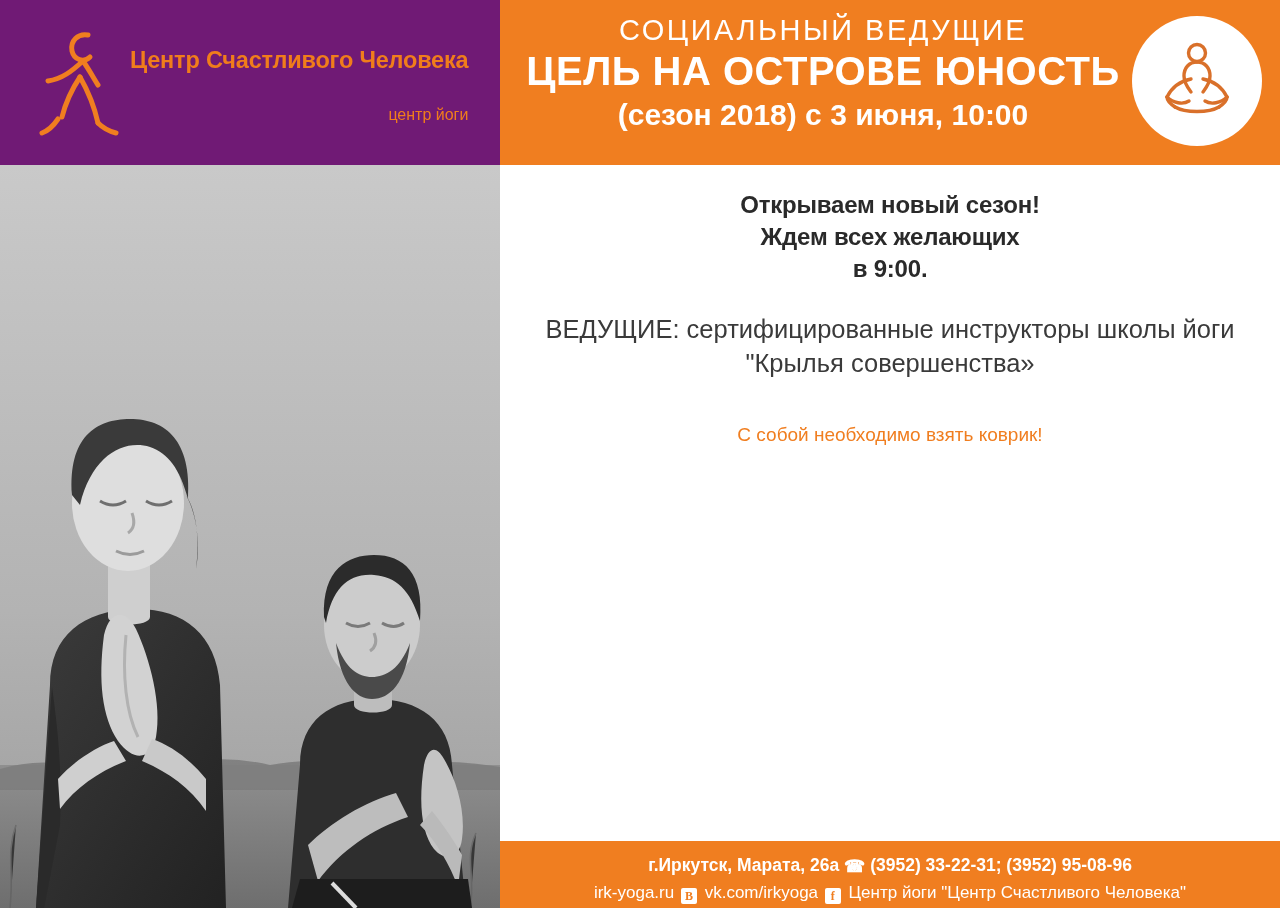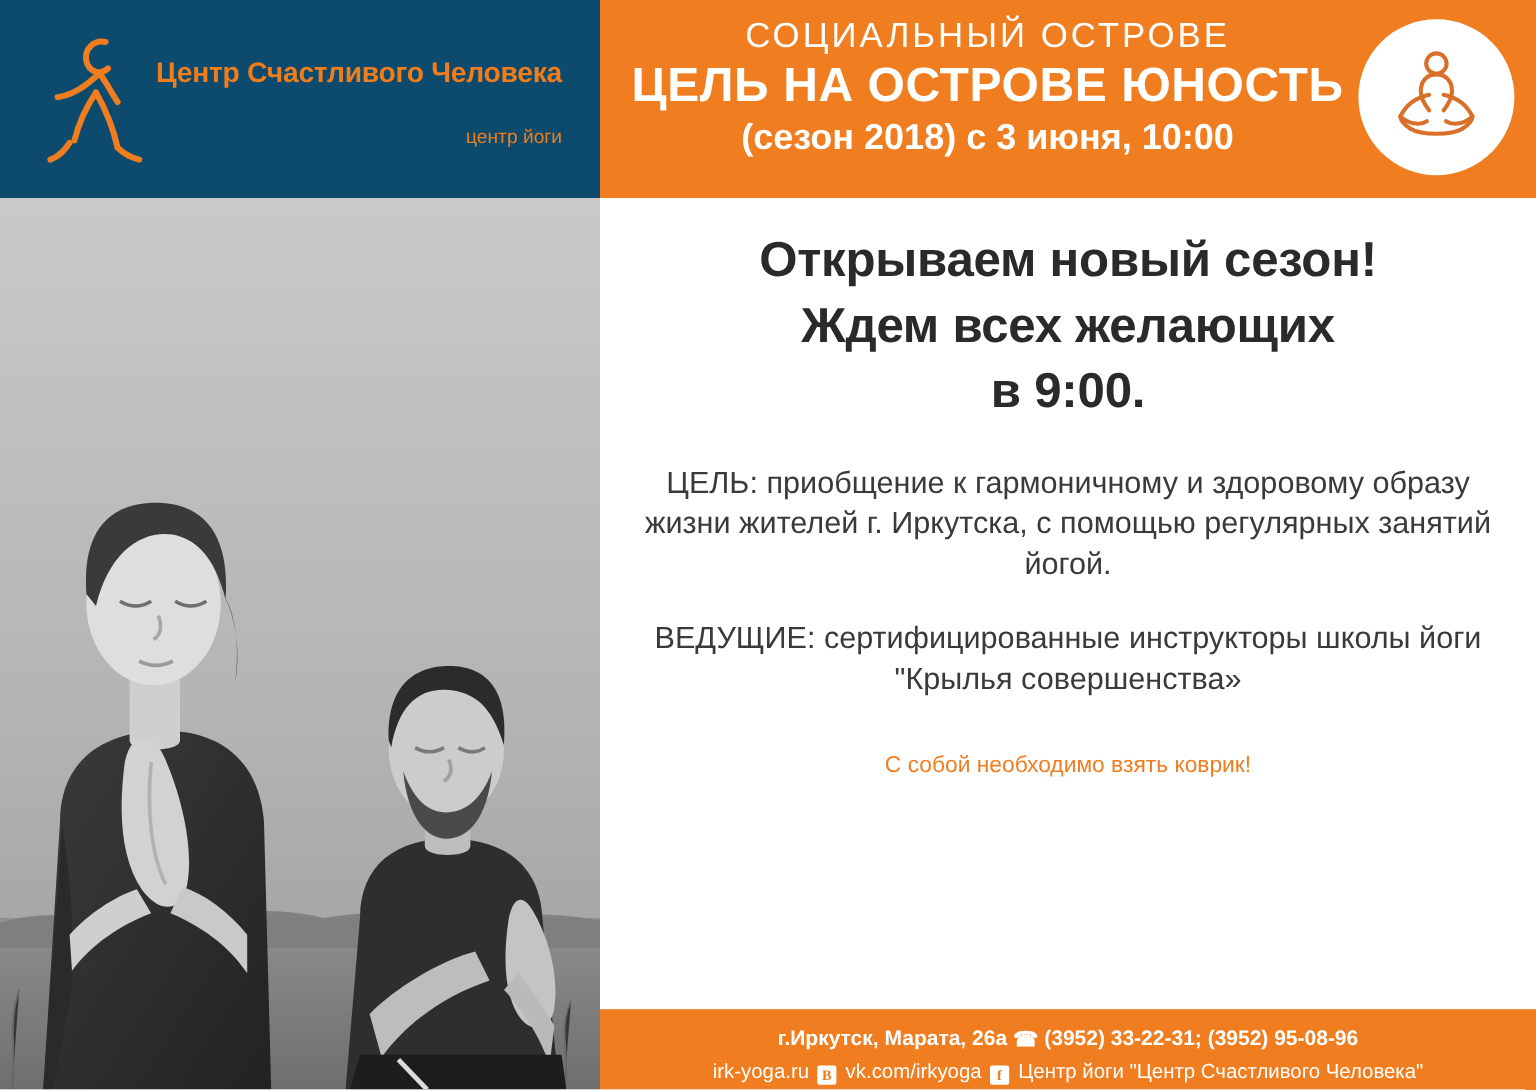--- a/index.html
+++ b/index.html
@@ -16,21 +16,21 @@
   }
 
   
   .topbar {
     position: absolute; left: 0; top: 0;
     width: 1280px; height: 165px;
     display: flex;
   }
   .brand {
     width: 500px; height: 165px;
-    background: #0c4a6e;
+    background: #701a75;
     display: flex;
     align-items: center;
     padding-left: 28px;
   }
   .brand-logo {
     width: 92px; height: 112px;
     flex: 0 0 92px;
     position: relative;
   }
   .brand-text {
@@ -100,21 +100,21 @@
 
   
   .content {
     position: absolute; left: 500px; top: 165px;
     width: 780px; height: 743px;
     background: #ffffff;
     padding: 24px 34px 0 34px;
     text-align: center;
   }
   .lead {
-    font-size: 41px;
+    font-size: 24px;
     font-weight: bold;
     color: #2a2a2a;
     line-height: 1.33;
     letter-spacing: -0.2px;
   }
   .para {
     margin-top: 34px;
     font-size: 25.5px;
     color: #3a3a3a;
     line-height: 1.33;
@@ -180,21 +180,21 @@
           </g>
         </svg>
       </div>
       <div class="brand-text">
         <div class="brand-title">Центр Счастливого Человека</div>
         <div class="brand-sub">центр йоги</div>
       </div>
     </div>
 
     <div class="headline">
-      <div class="headline-kicker">СОЦИАЛЬНЫЙ ОСТРОВЕ</div>
+      <div class="headline-kicker">СОЦИАЛЬНЫЙ ВЕДУЩИЕ</div>
       <div class="headline-main">ЦЕЛЬ НА ОСТРОВЕ ЮНОСТЬ</div>
       <div class="headline-season">(сезон 2018) с 3 июня, 10:00</div>
 
       <div class="badge">
         <svg width="104" height="104" viewBox="0 0 104 104" aria-hidden="true">
           <g fill="none" stroke="#d9702a" stroke-width="3.4" stroke-linecap="round">
             <circle cx="52" cy="24" r="8.5"></circle>
             <path d="M52 33 C44 33 39 39 39 47 C39 54 43 59 46 63"></path>
             <path d="M52 33 C60 33 65 39 65 47 C65 54 61 59 58 63"></path>
             <path d="M46 50 C36 52 27 58 22 68"></path>
@@ -296,21 +296,20 @@
     </svg>
   </div>
 
   <div class="content">
     <div class="lead">
       <div>Открываем новый сезон!</div>
       <div>Ждем всех желающих</div>
       <div>в 9:00.</div>
     </div>
 
-    <div class="para">ЦЕЛЬ: приобщение к гармоничному и здоровому образу жизни жителей г. Иркутска, с помощью регулярных занятий йогой.</div>
     <div class="para second">ВЕДУЩИЕ: сертифицированные инструкторы школы йоги "Крылья совершенства»</div>
     <div class="note">С собой необходимо взять коврик!</div>
   </div>
 
   <div class="footer">
     <div class="footer-line">
       <span>г.Иркутск, Марата, 26а</span>
       <span class="phone-ico">☎</span>
       <span>(3952) 33-22-31; (3952) 95-08-96</span>
     </div>

